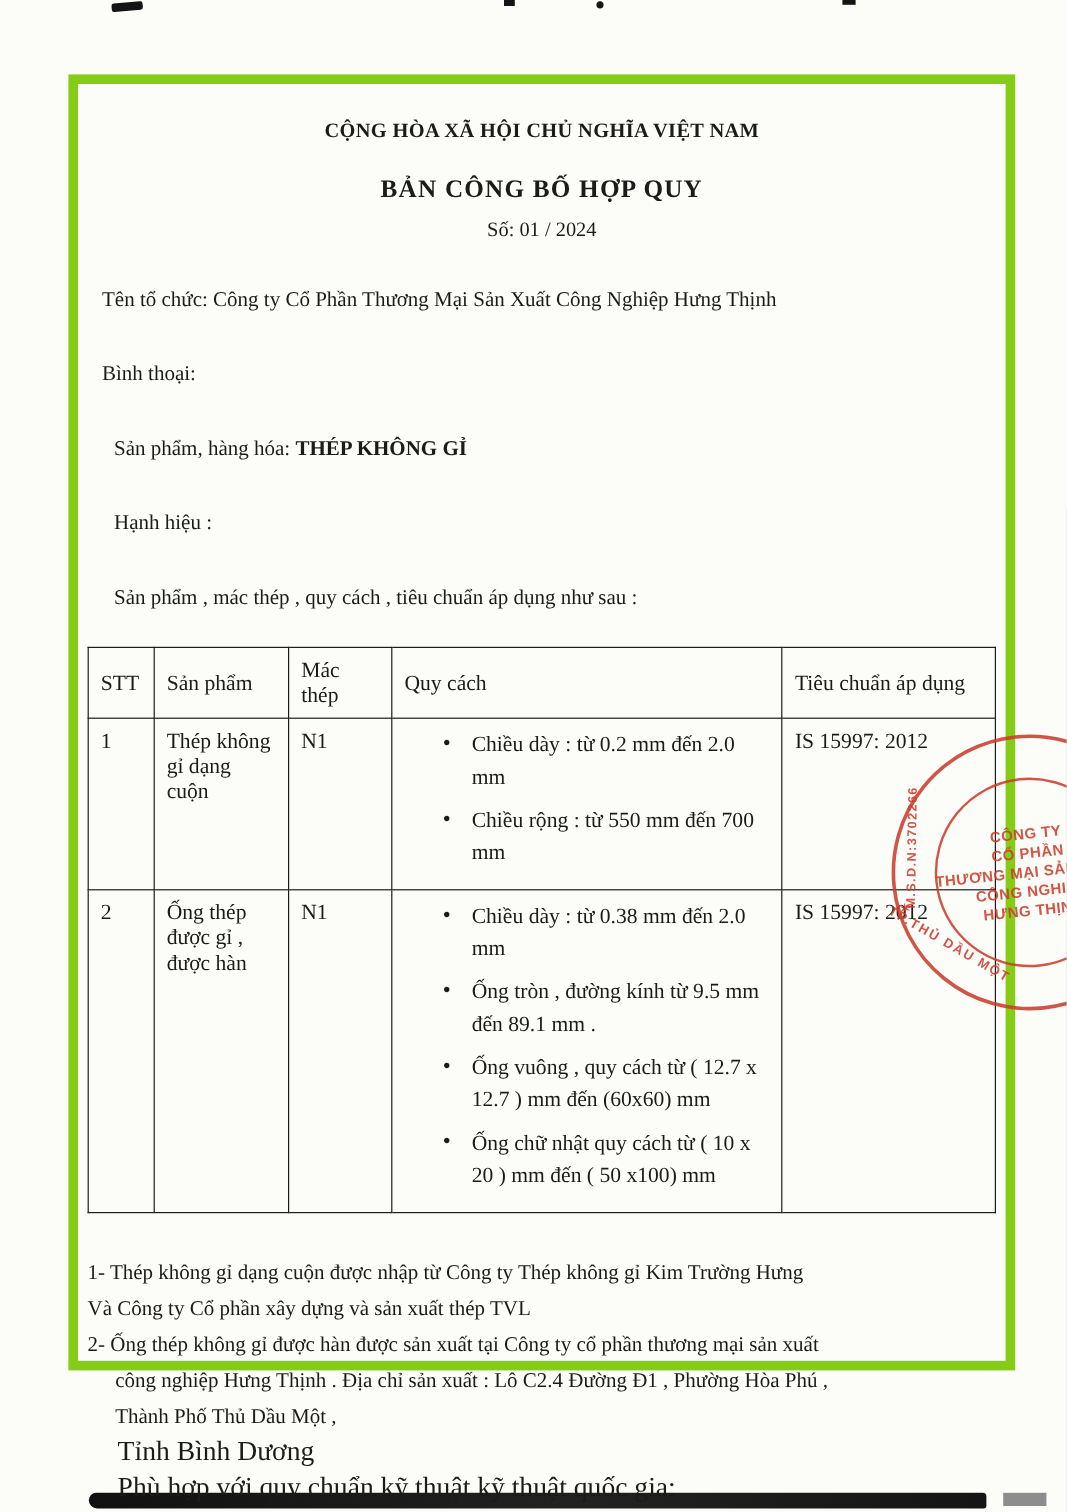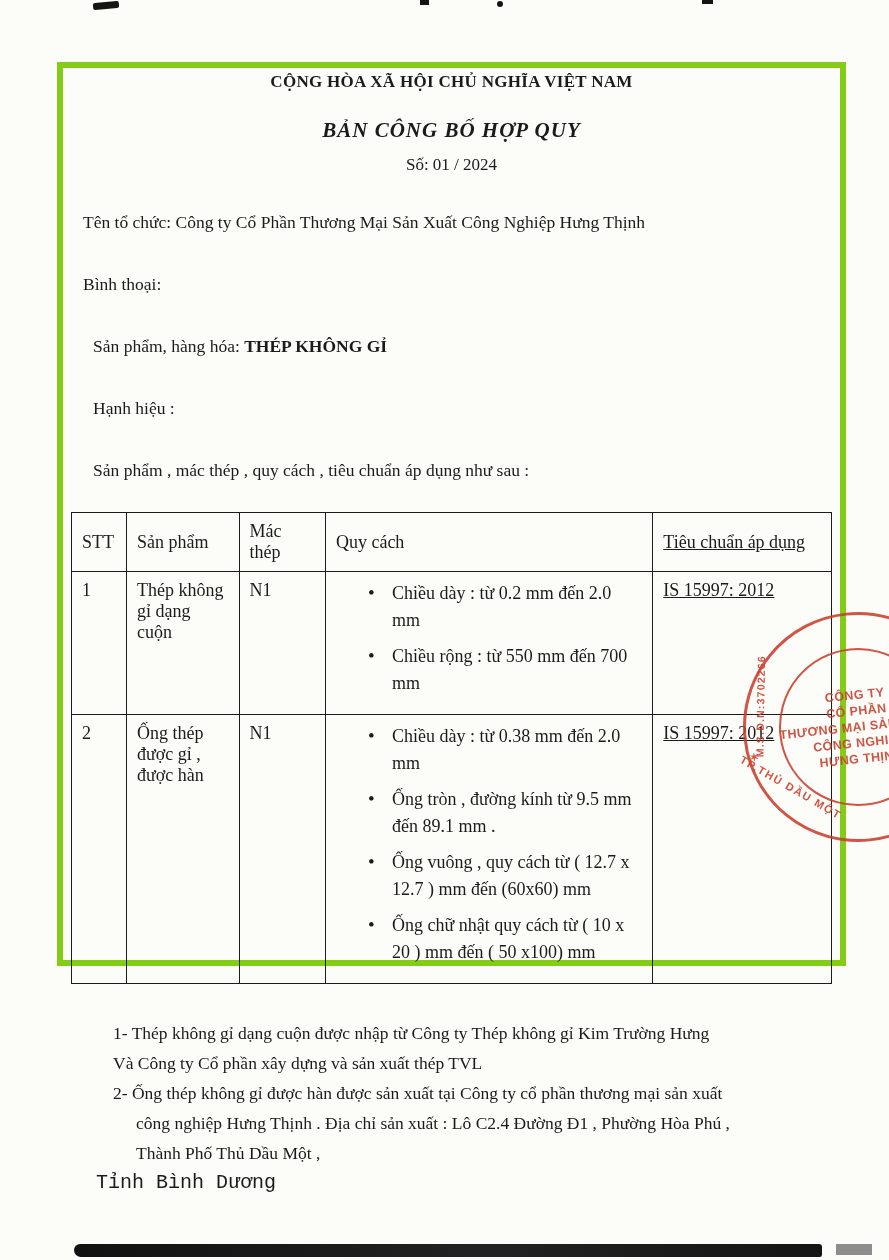--- a/index.html
+++ b/index.html
@@ -21,31 +21,31 @@
   .mark-2 { left:420px; top:0;    width:9px;  height:5px; }
   .mark-3 { left:497px; top:1px;  width:6px;  height:6px; border-radius:50%; }
   .mark-4 { left:702px; top:0;    width:11px; height:4px; }
   .scan-bottom  { position:absolute; left:74px; bottom:3px; width:748px; height:13px;
                   background:linear-gradient(90deg,#111 0%,#222 55%,#151515 100%);
                   border-radius:8px 4px 3px 9px; }
   .scan-bottom2 { position:absolute; left:836px; bottom:5px; width:36px; height:11px; background:#8d8d8d; }
 
   .frame {
     position:absolute; left:57px; top:62px;
-    width:789px; height:904px;
-    border:6px solid #84cc16;
-    padding:4px 8px 0 8px;
+    width:789px; height:1080px;
+    border:8px solid #84cc16;
+    padding:29px 8px 0 8px;
   }
 
   .nat-title { text-align:center; font-weight:bold; font-size:17px; letter-spacing:.3px; }
   .motto-wrap { text-align:center; margin-top:6px; }
   .motto { display:inline-block; font-weight:bold; font-size:15.5px;
            border-bottom:1.5px solid #141414; padding:0 14px 3px 14px; }
 
-  .doc-title { text-align:center; font-weight:bold; font-size:21px; letter-spacing:1px; margin-top:26px;font-style:italic; }
+  .doc-title { text-align:center; font-weight:bold; font-size:21px; letter-spacing:1px; margin-top:26px; }
   .doc-number { text-align:center; font-size:17px; margin-top:12px; }
 
   .body-text { margin-top:14px; font-size:17.5px; line-height:30px; }
   .body-text p { margin-left:12px;margin-top:32px; }
   .body-text p.indent { margin-left:22px; }
   .product-value { font-weight:bold; }
 
   table.spec {
     width:100%; border-collapse:collapse; margin-top:27px;
     font-size:18px;
@@ -56,32 +56,32 @@
     vertical-align:top;
     text-align:left;
     font-weight:normal;
   }
   table.spec th { height:40px; vertical-align:middle; }
   th.c-stt, td.c-stt { width:55px;  text-align:center; }
   th.c-sp,  td.c-sp  { width:115px; }
   th.c-mt           { width:88px;  }
   td.c-mt           { text-align:center; }
   th.c-qc,  td.c-qc { width:337px; }
-  th.c-tc,  td.c-tc { width:184px;text-decoration:underline; }
+  th.c-tc,  td.c-tc { width:184px; }
   tr.row-1 { height:105px; }
   tr.row-2 { height:234px; }
 
   ul.specs { list-style:none; padding-left:32px; }
   ul.specs li { position:relative; padding-left:24px; margin-bottom:9px; line-height:27px; }
   ul.specs li::before { content:"•"; position:absolute; left:0; top:-1px; font-size:19px; }
 
   .notes { margin-top:34px; font-size:17.5px; line-height:30px; }
-  .note { margin-left:42px; }
+  .note { }
   .note .hang { padding-left:23px; }
-  .after-notes { font-size:20px; line-height:30px;font-family:Liberation Mono, monospace; }
+  .after-notes { font-size:23px; line-height:30px; }
   .after-notes .province,
   .after-notes .conformity { margin-left:25px; }
   .after-notes .regulation { margin-left:0; text-indent:25px; text-align:justify; }
 
   
   .stamp {
     position:absolute; left:743px; top:612px;
     width:230px; height:230px;
     color:rgba(201,62,46,.88);
     transform:rotate(-6deg);
@@ -181,20 +181,21 @@
       </div>
       <div class="note">
         <div>2-  Ống thép không gỉ được hàn được sản xuất tại Công ty cổ phần thương mại sản xuất</div>
         <div class="hang">công nghiệp Hưng Thịnh . Địa chỉ sản xuất : Lô C2.4 Đường Đ1 , Phường Hòa Phú ,</div>
         <div class="hang">Thành Phố Thủ Dầu Một ,</div>
       </div>
     </div>
 
     <div class="after-notes">
       <p class="province">Tỉnh Bình Dương</p>
+      <p class="conformity">Phù hợp với quy chuẩn kỹ thuật kỹ thuật quốc gia:</p>
     </div>
 
   </div>
 
   <div class="stamp">
     <div class="stamp-outer"></div>
     <div class="stamp-inner"></div>
     <div class="stamp-arc-msdn">M.S.D.N:3702266</div>
     <div class="stamp-star">✶</div>
     <div class="stamp-arc-bottom">TP.THỦ DẦU MỘT</div>

